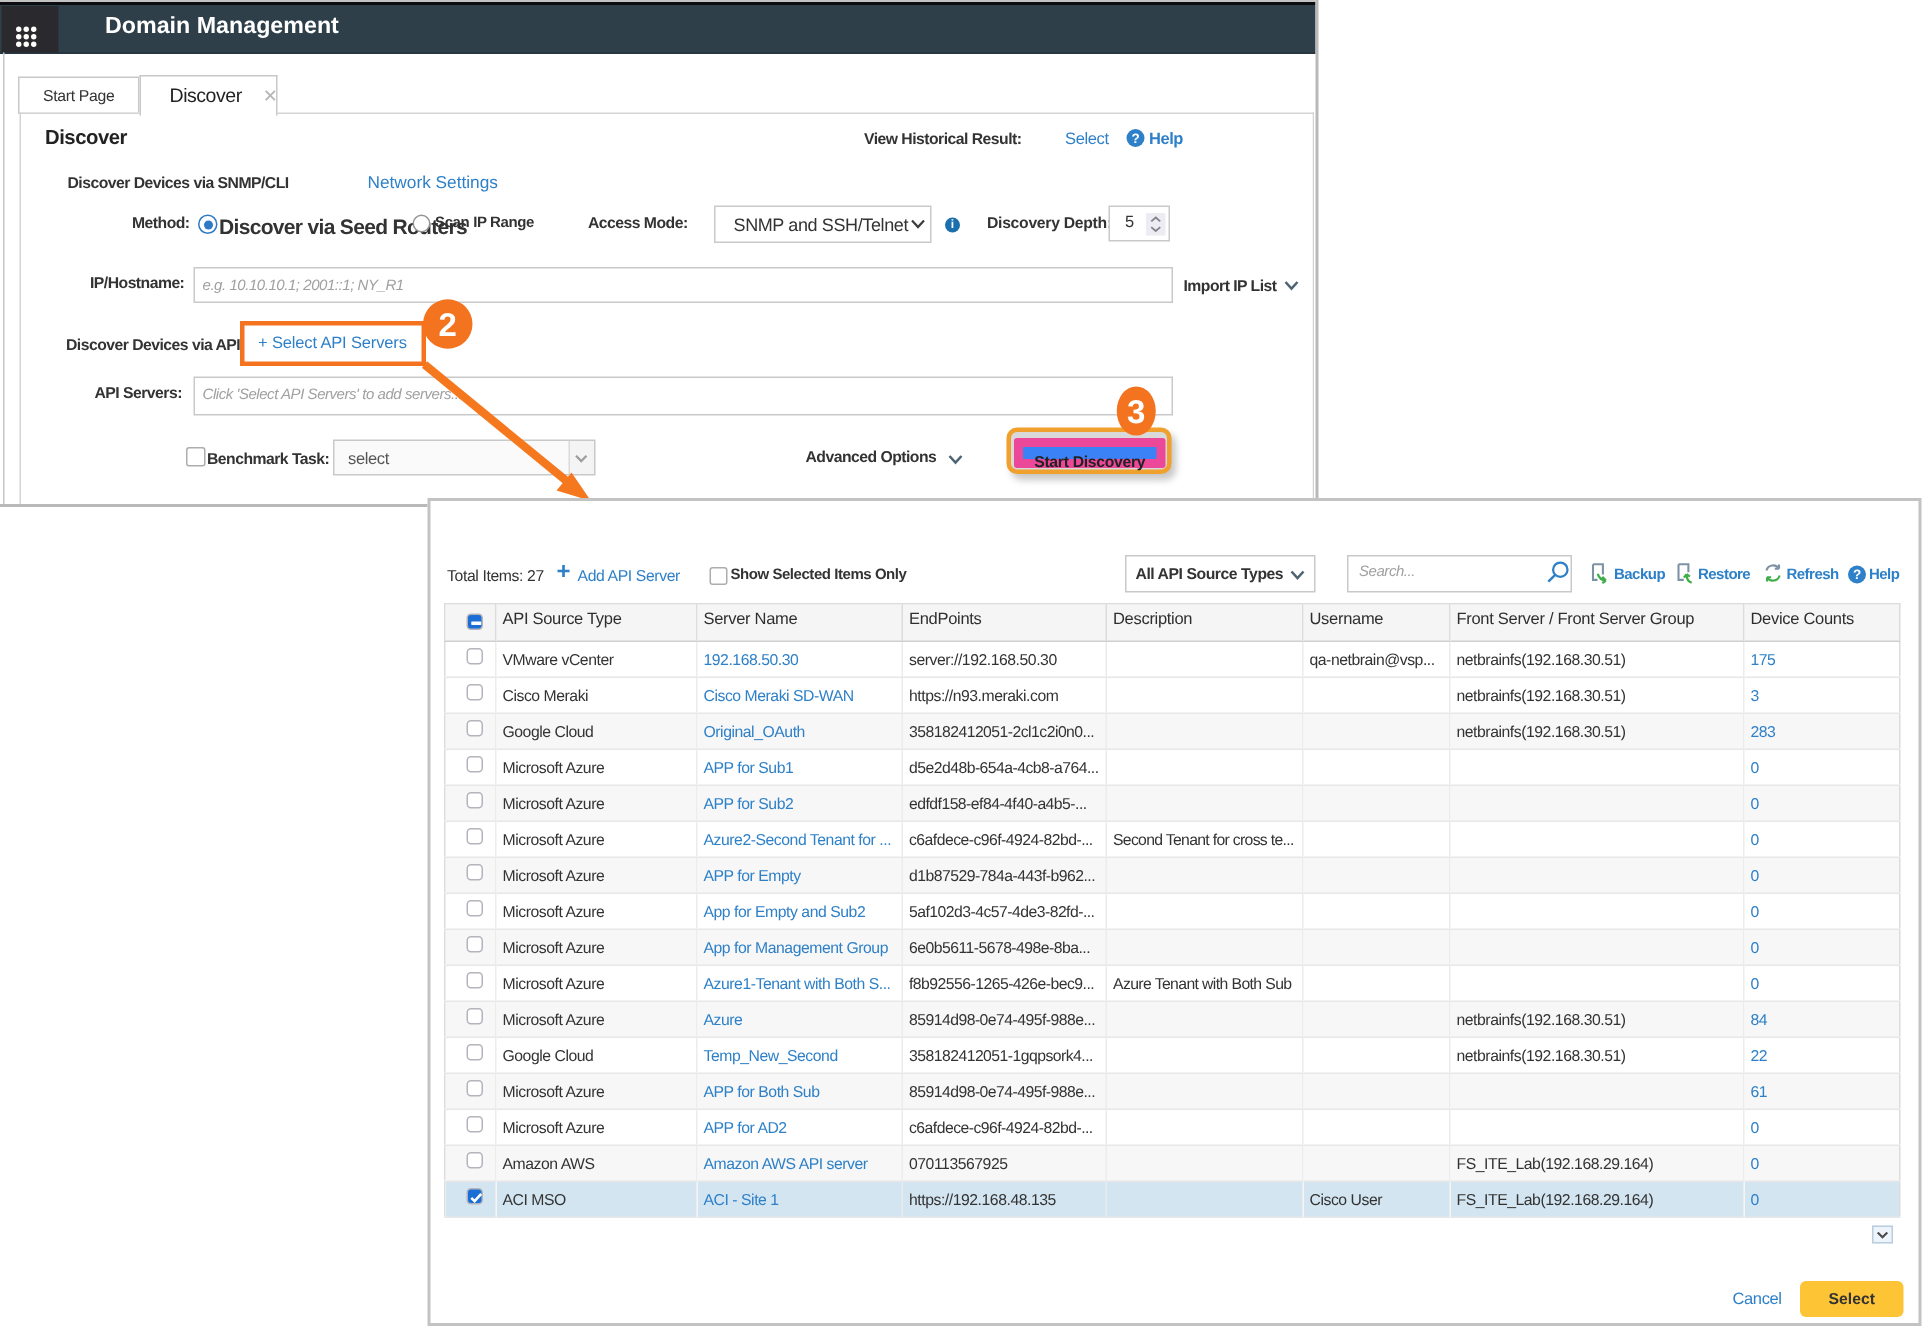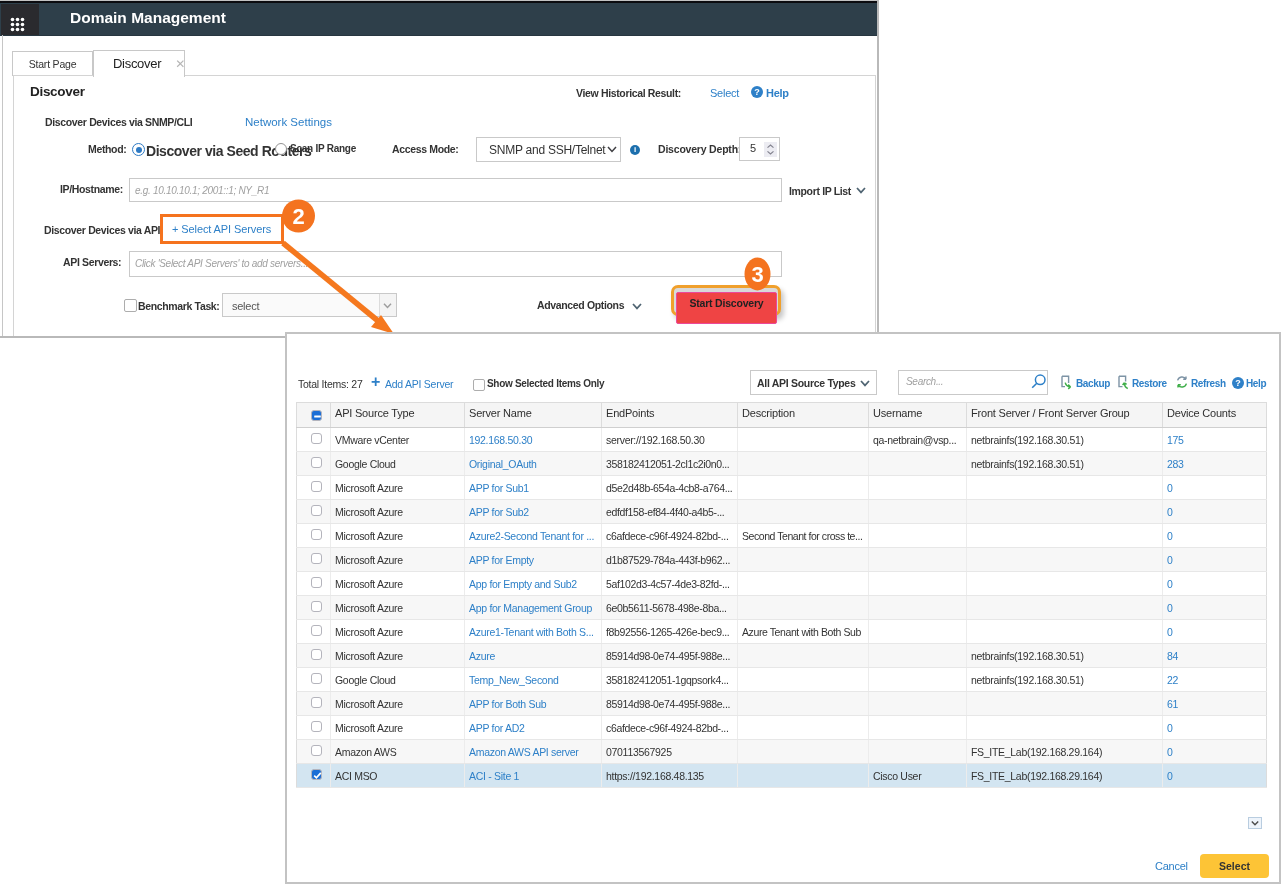--- a/index.html
+++ b/index.html
@@ -125,21 +125,21 @@
 <div class="txt" style="left:232px; top:300px; z-index:2; color:#555;">select</div>
 <svg class="abs" style="left:383px; top:303px; z-index:2;" width="9" height="6" viewBox="0 0 9 6">
     <path d="M1 0.8 L4.5 4.4 L8 0.8" fill="none" stroke="#9e9e9e" stroke-width="1.5"></path>
   </svg>
 <div class="lbl" style="left:537px; top:299px; z-index:2;">Advanced Options</div>
 <svg class="abs" style="left:632px; top:303px; z-index:2;" width="10" height="7" viewBox="0 0 10 7">
     <path d="M1 1 L5 5.4 L9 1" fill="none" stroke="#4f6472" stroke-width="1.7"></path>
   </svg>
 
 <div class="abs" style="left:671px; top:285px; width:110px; height:31px; border:3px solid #f0a02c; border-radius:7px; background:#d9d9d9; z-index:2; box-shadow:3px 4px 5px rgba(0,0,0,0.22);"></div>
-<div class="abs" style="left:676px; top:292px; width:101px; height:32px; background:#ef4444; border:1px solid #ec4899; border-radius:2px; z-index:2; text-align:center; line-height:21px; font-size:10.5px; font-weight:bold; letter-spacing:-0.2px; color:#222;">Start Discovery</div>
+<div class="abs" style="left:676px; top:292px; width:101px; height:20px; background:#3b82f6; border:6px solid #ec4899; border-radius:2px; z-index:2; text-align:center; line-height:21px; font-size:10.5px; font-weight:bold; letter-spacing:-0.2px; color:#222;">Start Discovery</div>
 
 <svg class="abs" style="left:0; top:0; z-index:4;" width="1282" height="886" viewBox="0 0 1282 886">
   <line x1="283" y1="243" x2="383" y2="325" stroke="#f5781e" stroke-width="5.5"></line>
   <path d="M381 315 L394 334 L371 327 Z" fill="#f5781e"></path>
   <circle cx="298.5" cy="216" r="16.5" fill="#f4731f"></circle>
   <text x="298.5" y="224" font-size="22" font-weight="bold" fill="#fff" text-anchor="middle">2</text>
   <ellipse cx="757.5" cy="274" rx="13" ry="16.4" fill="#f4731f"></ellipse>
   <text x="757.5" y="282" font-size="22" font-weight="bold" fill="#fff" text-anchor="middle">3</text>
 </svg>
 
@@ -212,20 +212,30 @@
     <tr>
           <td class="cb"><span class="cbx"></span></td>
           <td>VMware vCenter</td>
           <td class="blue">192.168.50.30</td>
           <td>server://192.168.50.30</td>
           <td></td>
           <td>qa-netbrain@vsp...</td>
           <td>netbrainfs(192.168.30.51)</td>
           <td class="blue">175</td>
         </tr>
+    <tr>
+          <td class="cb"><span class="cbx"></span></td>
+          <td>Cisco Meraki</td>
+          <td class="blue">Cisco Meraki SD-WAN</td>
+          <td>https://n93.meraki.com</td>
+          <td></td>
+          <td></td>
+          <td>netbrainfs(192.168.30.51)</td>
+          <td class="blue">3</td>
+        </tr>
     <tr class="alt">
           <td class="cb"><span class="cbx"></span></td>
           <td>Google Cloud</td>
           <td class="blue">Original_OAuth</td>
           <td style="letter-spacing:-0.35px">358182412051-2cl1c2i0n0...</td>
           <td></td>
           <td></td>
           <td>netbrainfs(192.168.30.51)</td>
           <td class="blue">283</td>
         </tr>

